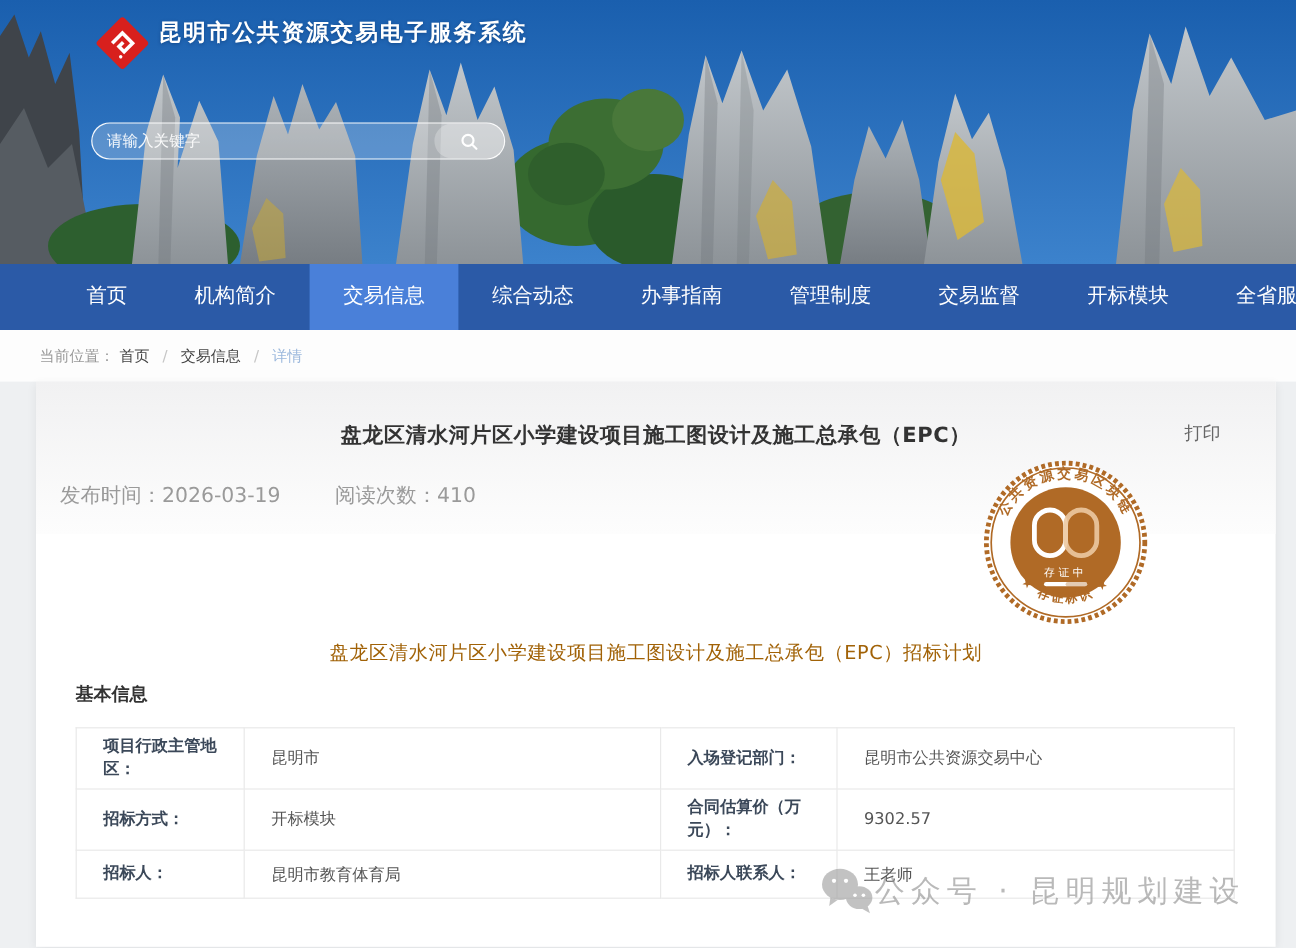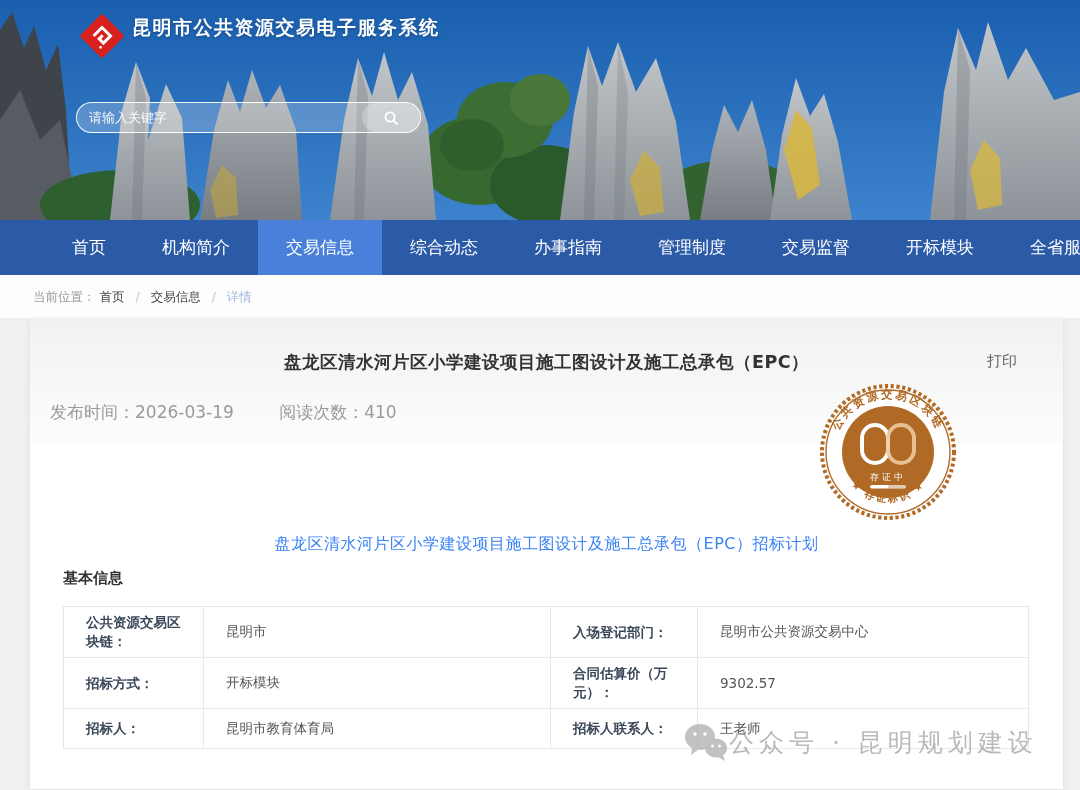--- a/index.html
+++ b/index.html
@@ -40,21 +40,21 @@
   .card { position:absolute; left:30px; top:318px; width:1033px; height:471px; background:#fff;
           box-shadow:0 2px 8px rgba(0,0,0,.07); }
   .card-header { width:100%; height:127px; background:linear-gradient(#f1f1f2,#fdfdfd); position:relative; }
   .article-title { padding-top:32px; text-align:center; font-size:17.5px; font-weight:bold; color:#333; letter-spacing:.5px; }
   .print-btn { position:absolute; right:46px; top:34px; font-size:15px; color:#666; cursor:pointer; background:none; border:none; font-family:inherit; }
   .publine { margin-top:27px; text-align:left; font-size:17px; color:#9a9a9a; }
   .publine .grp { margin:0 20px; }
   .seal { position:absolute; left:787px; top:63px; width:142px; height:142px; }
 
   .subtitle { position:absolute; left:0; top:216px; width:100%; text-align:center;
-              font-size:16px; color:#3b82f6; letter-spacing:.5px; }
+              font-size:16px; color:#a16207; letter-spacing:.5px; }
   .section-head { position:absolute; left:33px; top:251px; font-size:15px; font-weight:bold; color:#333; }
 
   table.info { position:absolute; left:33px; top:288px; width:965px; border-collapse:collapse; table-layout:fixed; }
   table.info td { border:1px solid #e9e9e9; font-size:13.5px; vertical-align:middle; }
   td.lbl { font-weight:bold; color:#3b4859; padding:6px 12px 6px 22px; line-height:19px; }
   td.val { color:#555; padding:6px 12px 6px 22px; }
   tr.r1 td { height:42px; } tr.r2 td { height:50px; } tr.r3 td { height:49px; } tr.r4 td { height:40px; }
 
   
   .watermark { position:absolute; left:683px; top:722px; display:flex; align-items:center; opacity:.62; pointer-events:none; }
@@ -204,21 +204,21 @@
 
   <table class="info">
     <colgroup>
         <col style="width:140px">
         <col style="width:347px">
         <col style="width:147px">
         <col style="width:331px">
       </colgroup>
     <tbody>
     <tr class="r2">
-      <td class="lbl">公共资源交易区块链：</td>
+      <td class="lbl">项目行政主管地区：</td>
       <td class="val">昆明市</td>
       <td class="lbl">入场登记部门：</td>
       <td class="val">昆明市公共资源交易中心</td>
     </tr>
     <tr class="r3">
       <td class="lbl">招标方式：</td>
       <td class="val">开标模块</td>
       <td class="lbl">合同估算价（万元）：</td>
       <td class="val">9302.57</td>
     </tr>

